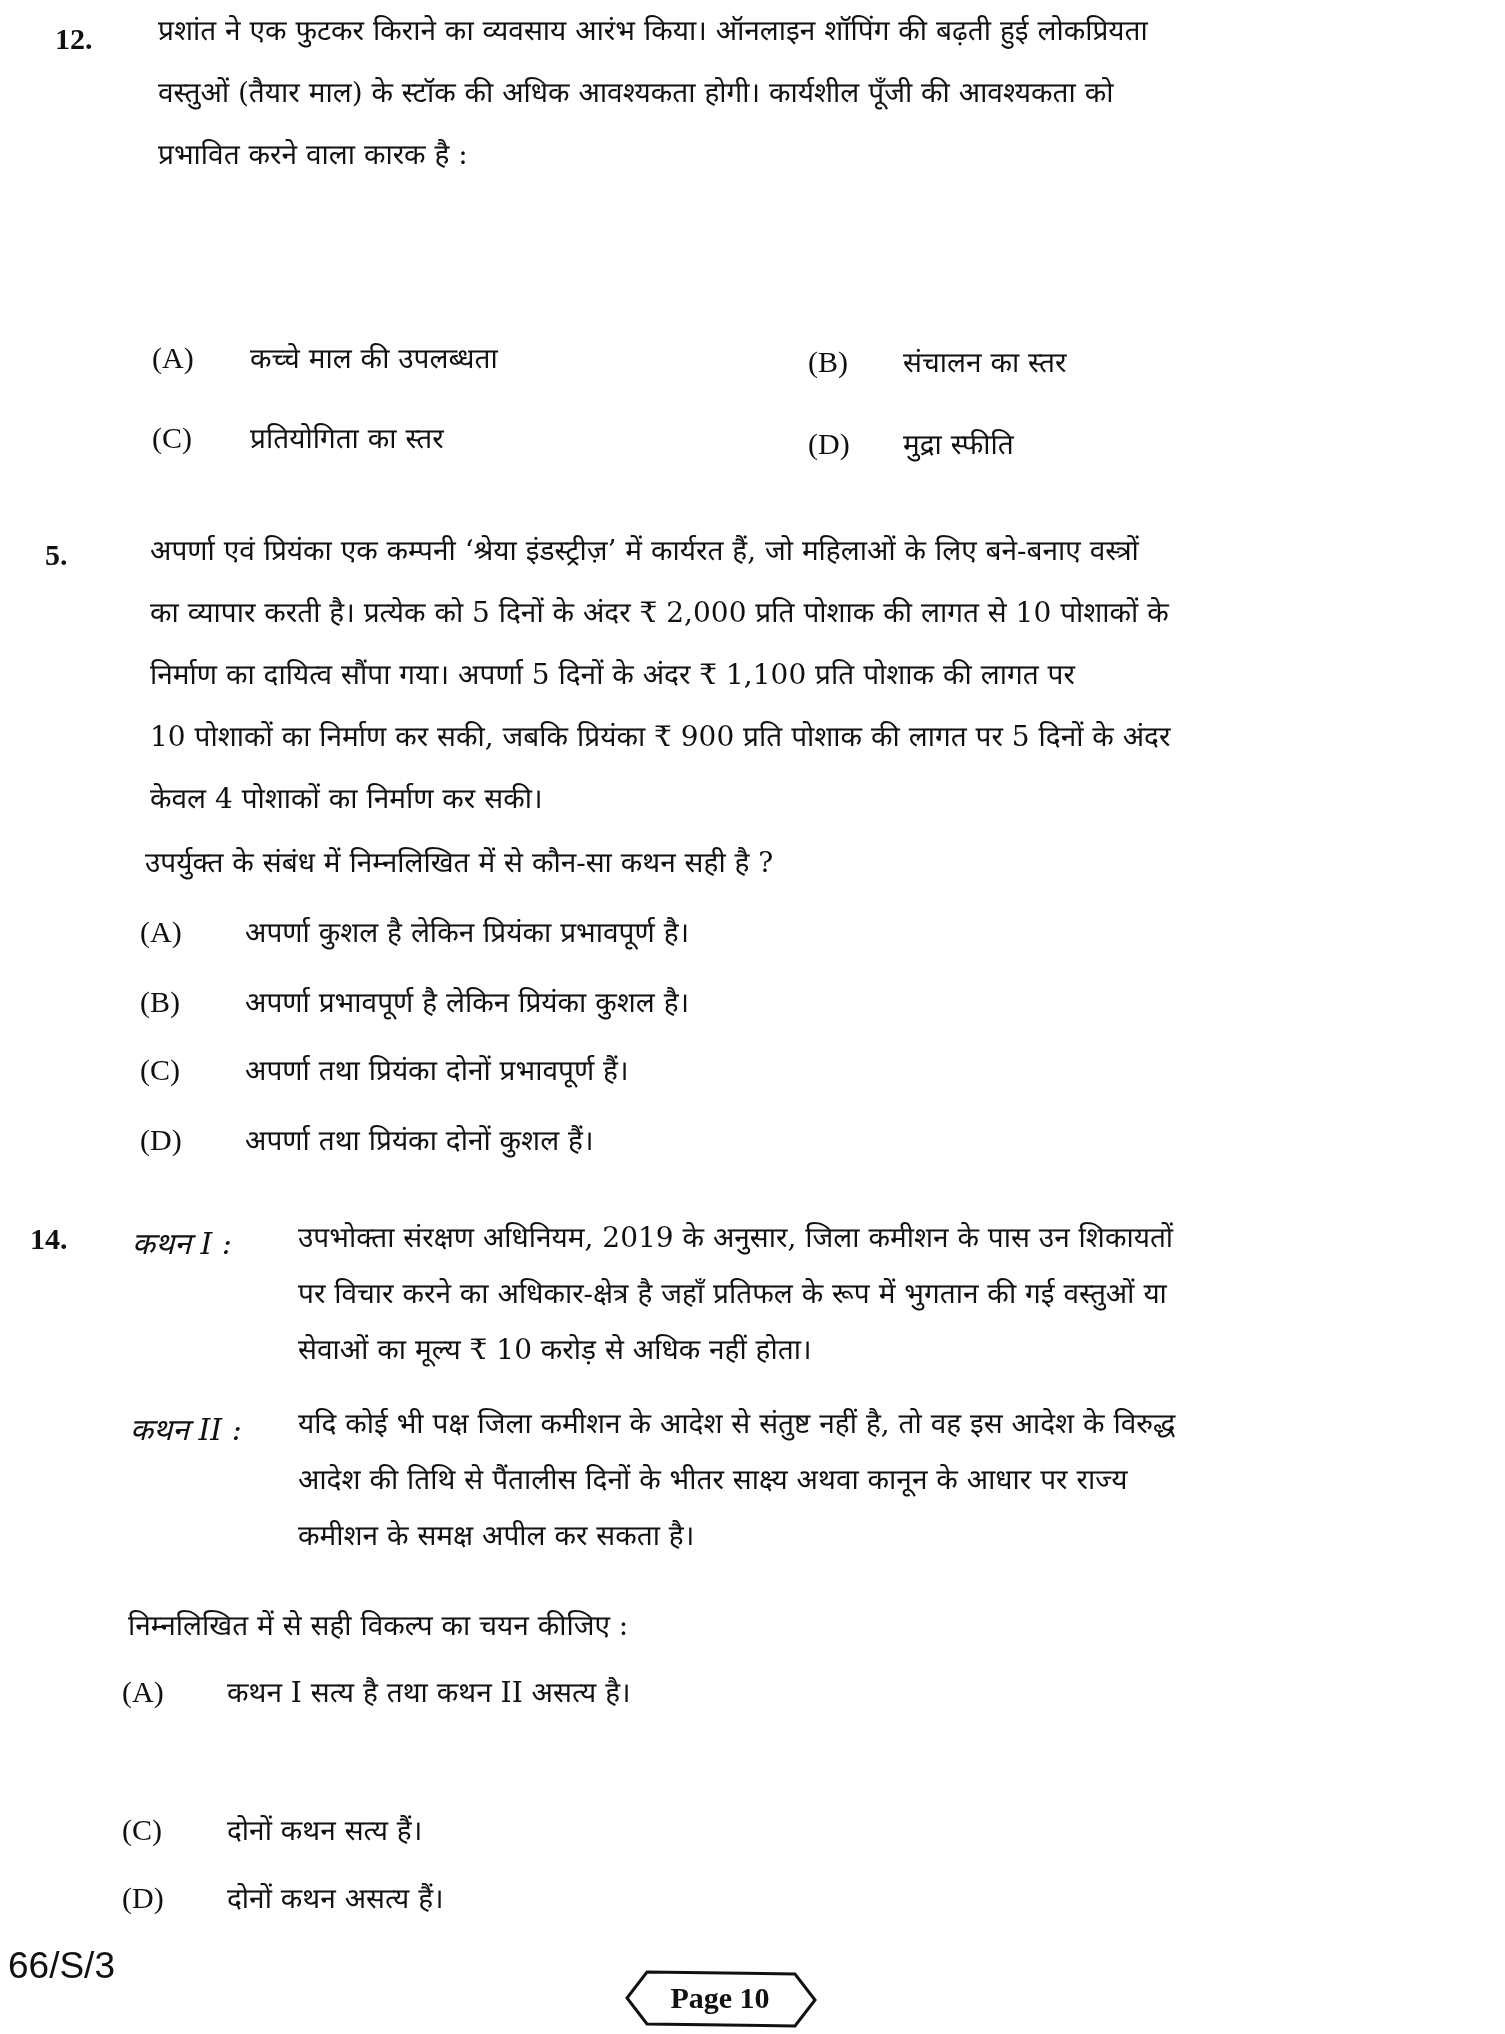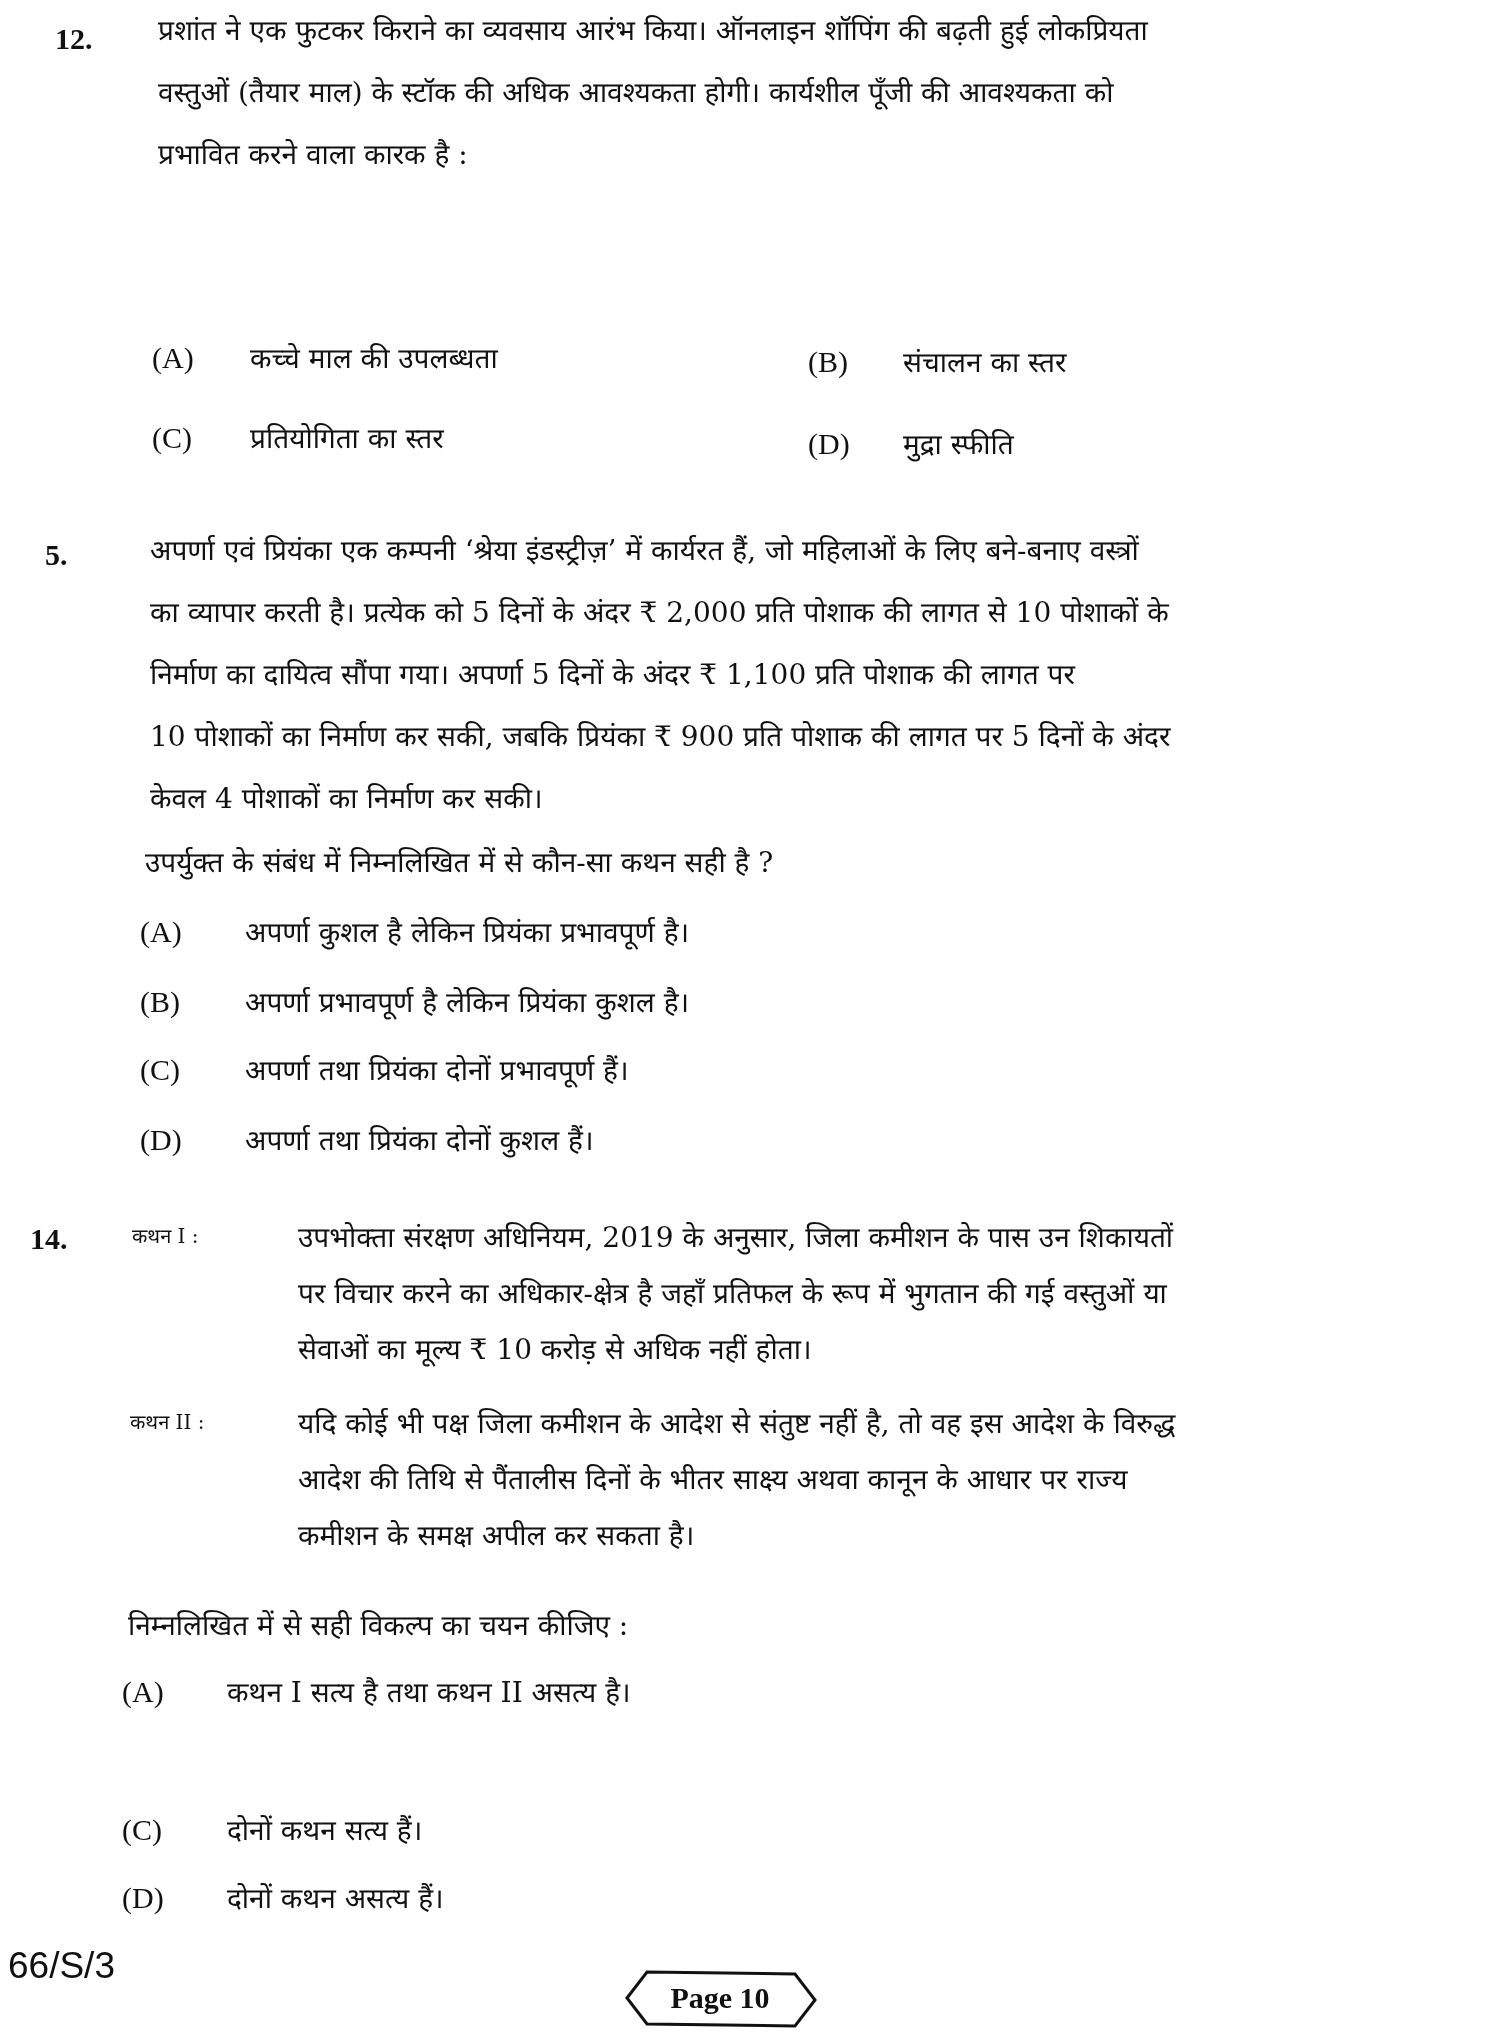--- a/index.html
+++ b/index.html
@@ -4,21 +4,21 @@
 <style>
   html, body { margin:0; padding:0; background:#ffffff; }
   body { width:1505px; height:2034px; position:relative; overflow:hidden;
          font-family:"DejaVu Serif","Liberation Serif",serif; color:#111; }
   .page { position:absolute; left:0; top:0; width:1505px; height:2034px; }
   .qnum { position:absolute; font-family:"Liberation Serif",serif; font-weight:bold; font-size:30px; }
   .para { position:absolute; font-size:28px; line-height:62px; text-align:justify; }
   .line { display:block; white-space:nowrap; }
   .opt { position:absolute; font-size:28px; white-space:nowrap; }
   .opt .lbl { display:inline-block; width:98px; font-family:"Liberation Serif",serif; font-size:30px; }
-  .stmt-label { position:absolute; font-size:20px; white-space:nowrap; }
+  .stmt-label { position:absolute; font-style:italic; font-size:30px; white-space:nowrap; }
   .footer-code { position:absolute; left:8px; top:1945px; font-family:Liberation Sans, sans-serif; font-size:37px; }
   .page-badge { position:absolute; left:605px; top:1968px; width:230px; height:60px; }
   .page-badge svg { position:absolute; left:0; top:0; }
   .page-badge span { position:absolute; left:0; top:0; width:230px; height:60px; line-height:60px; text-align:center;
                      font-family:"Liberation Serif",serif; font-weight:bold; font-size:30px; }
 </style>
 </head>
 <body>
 
 <div class="page">

